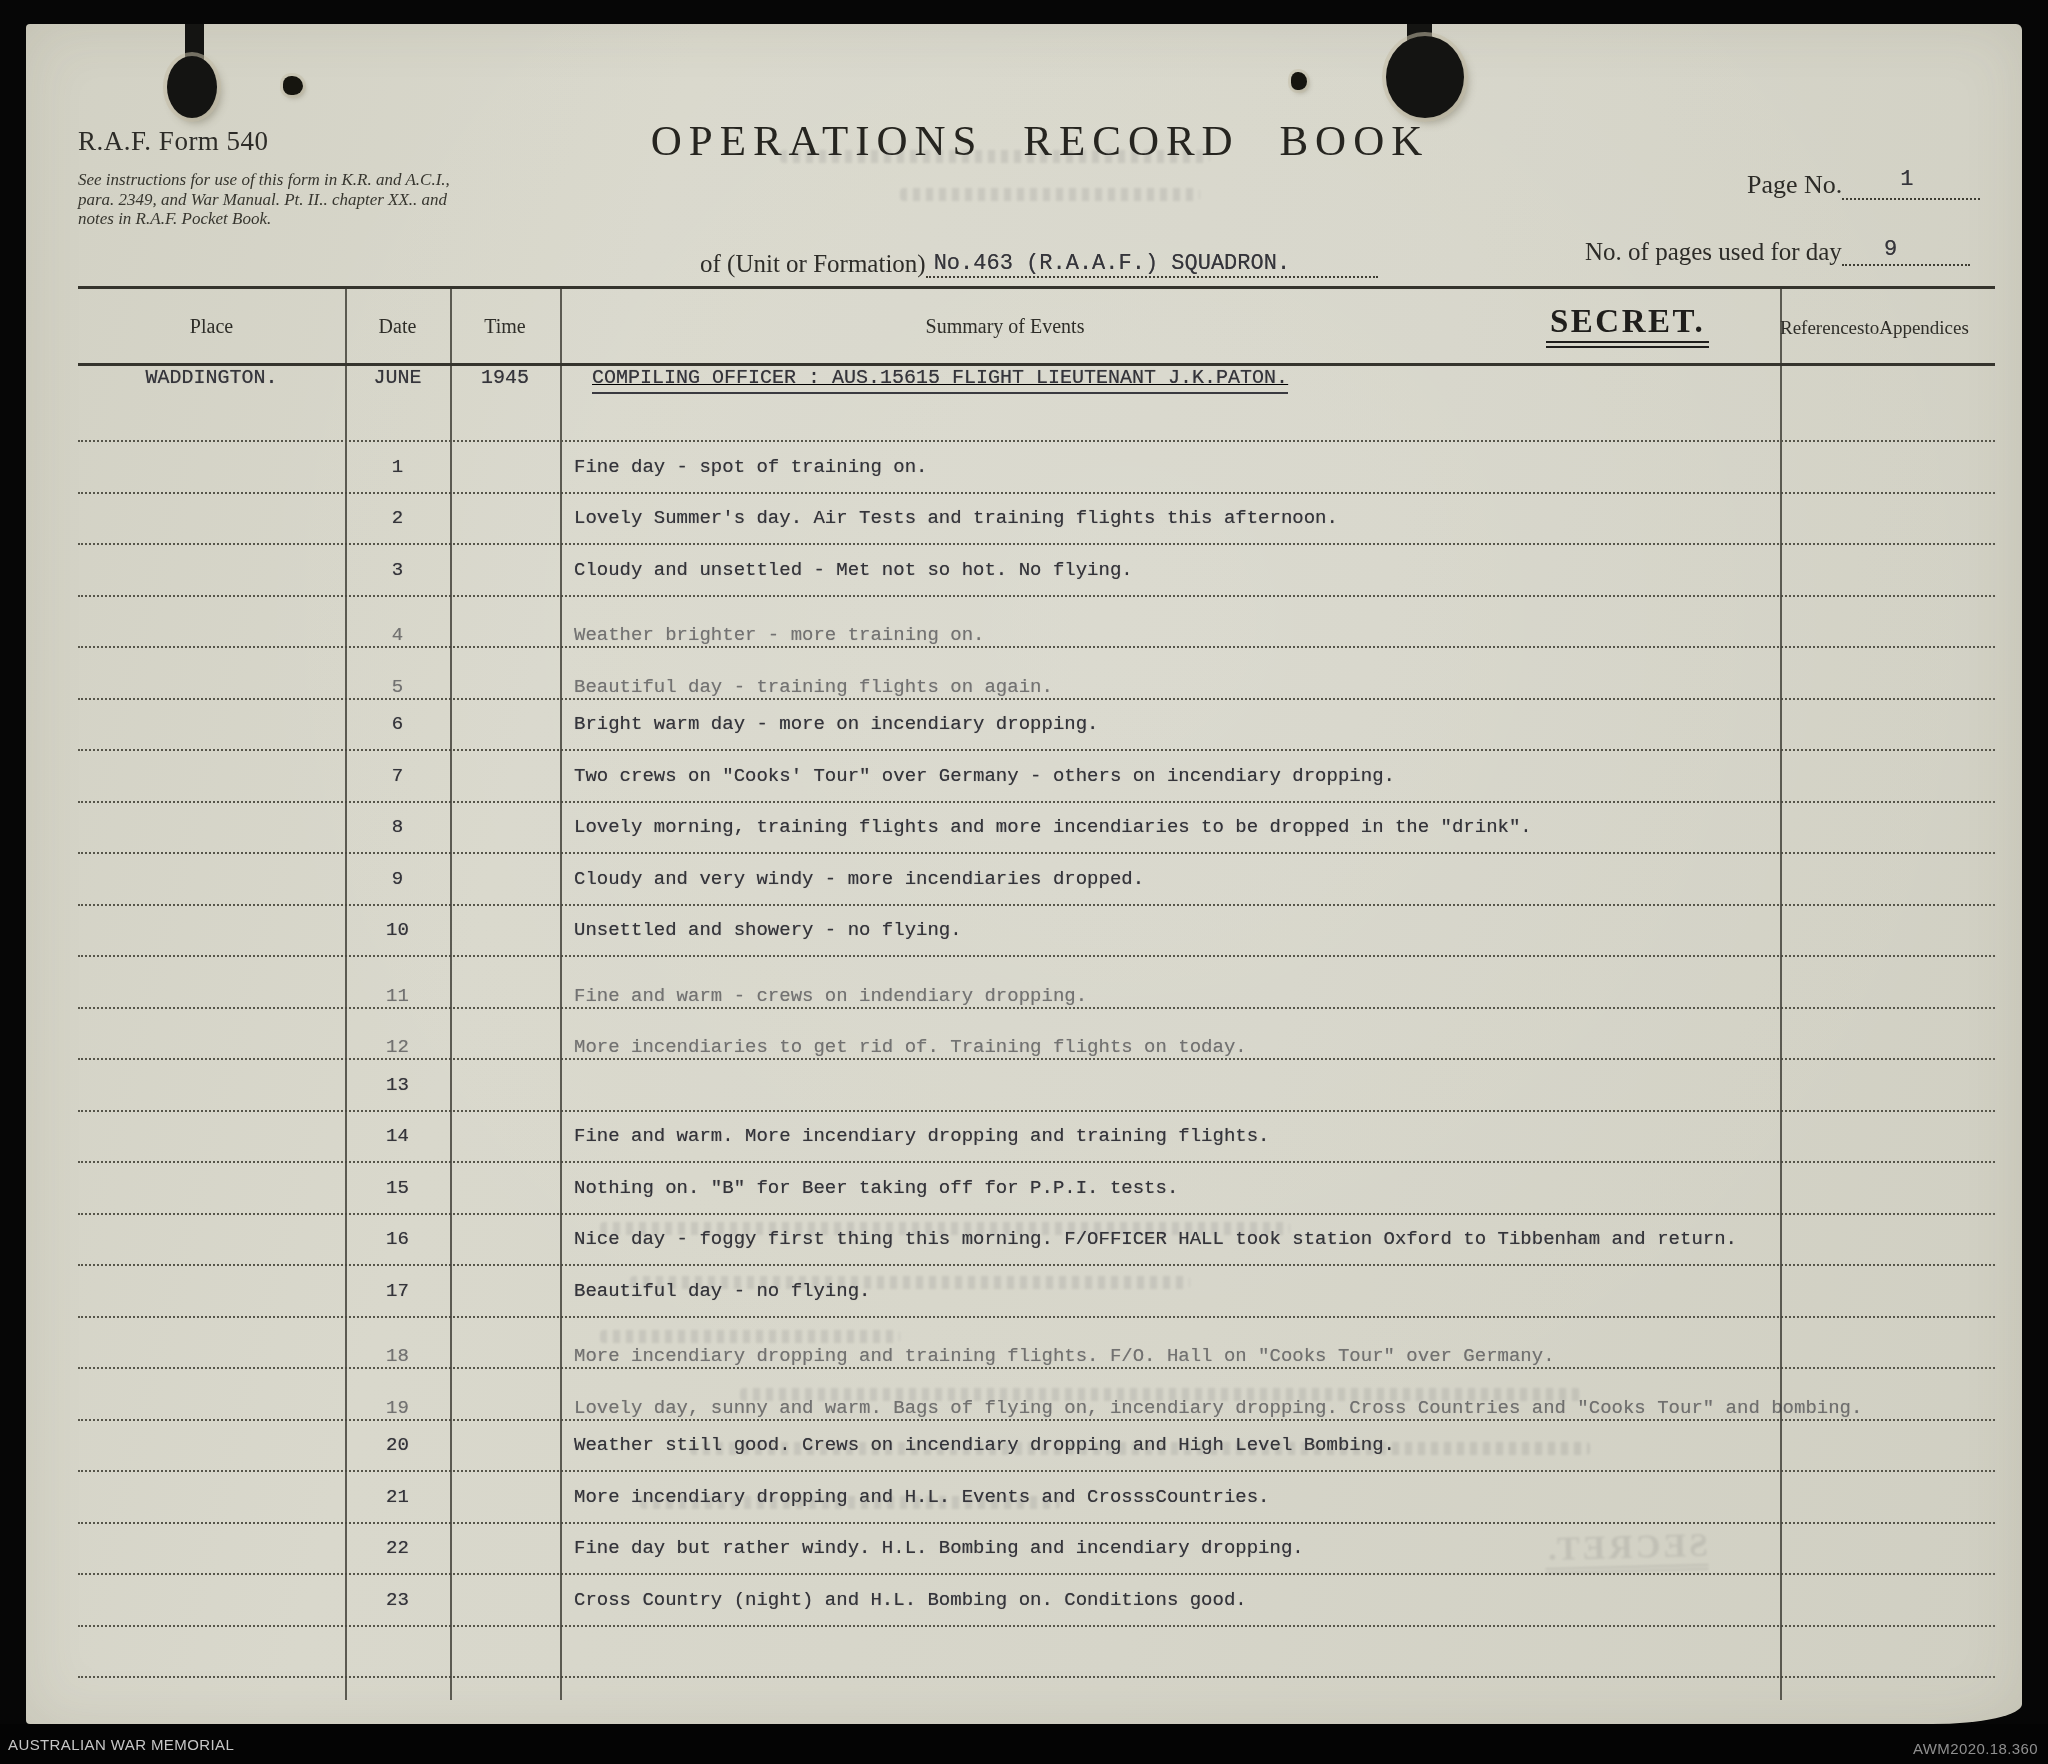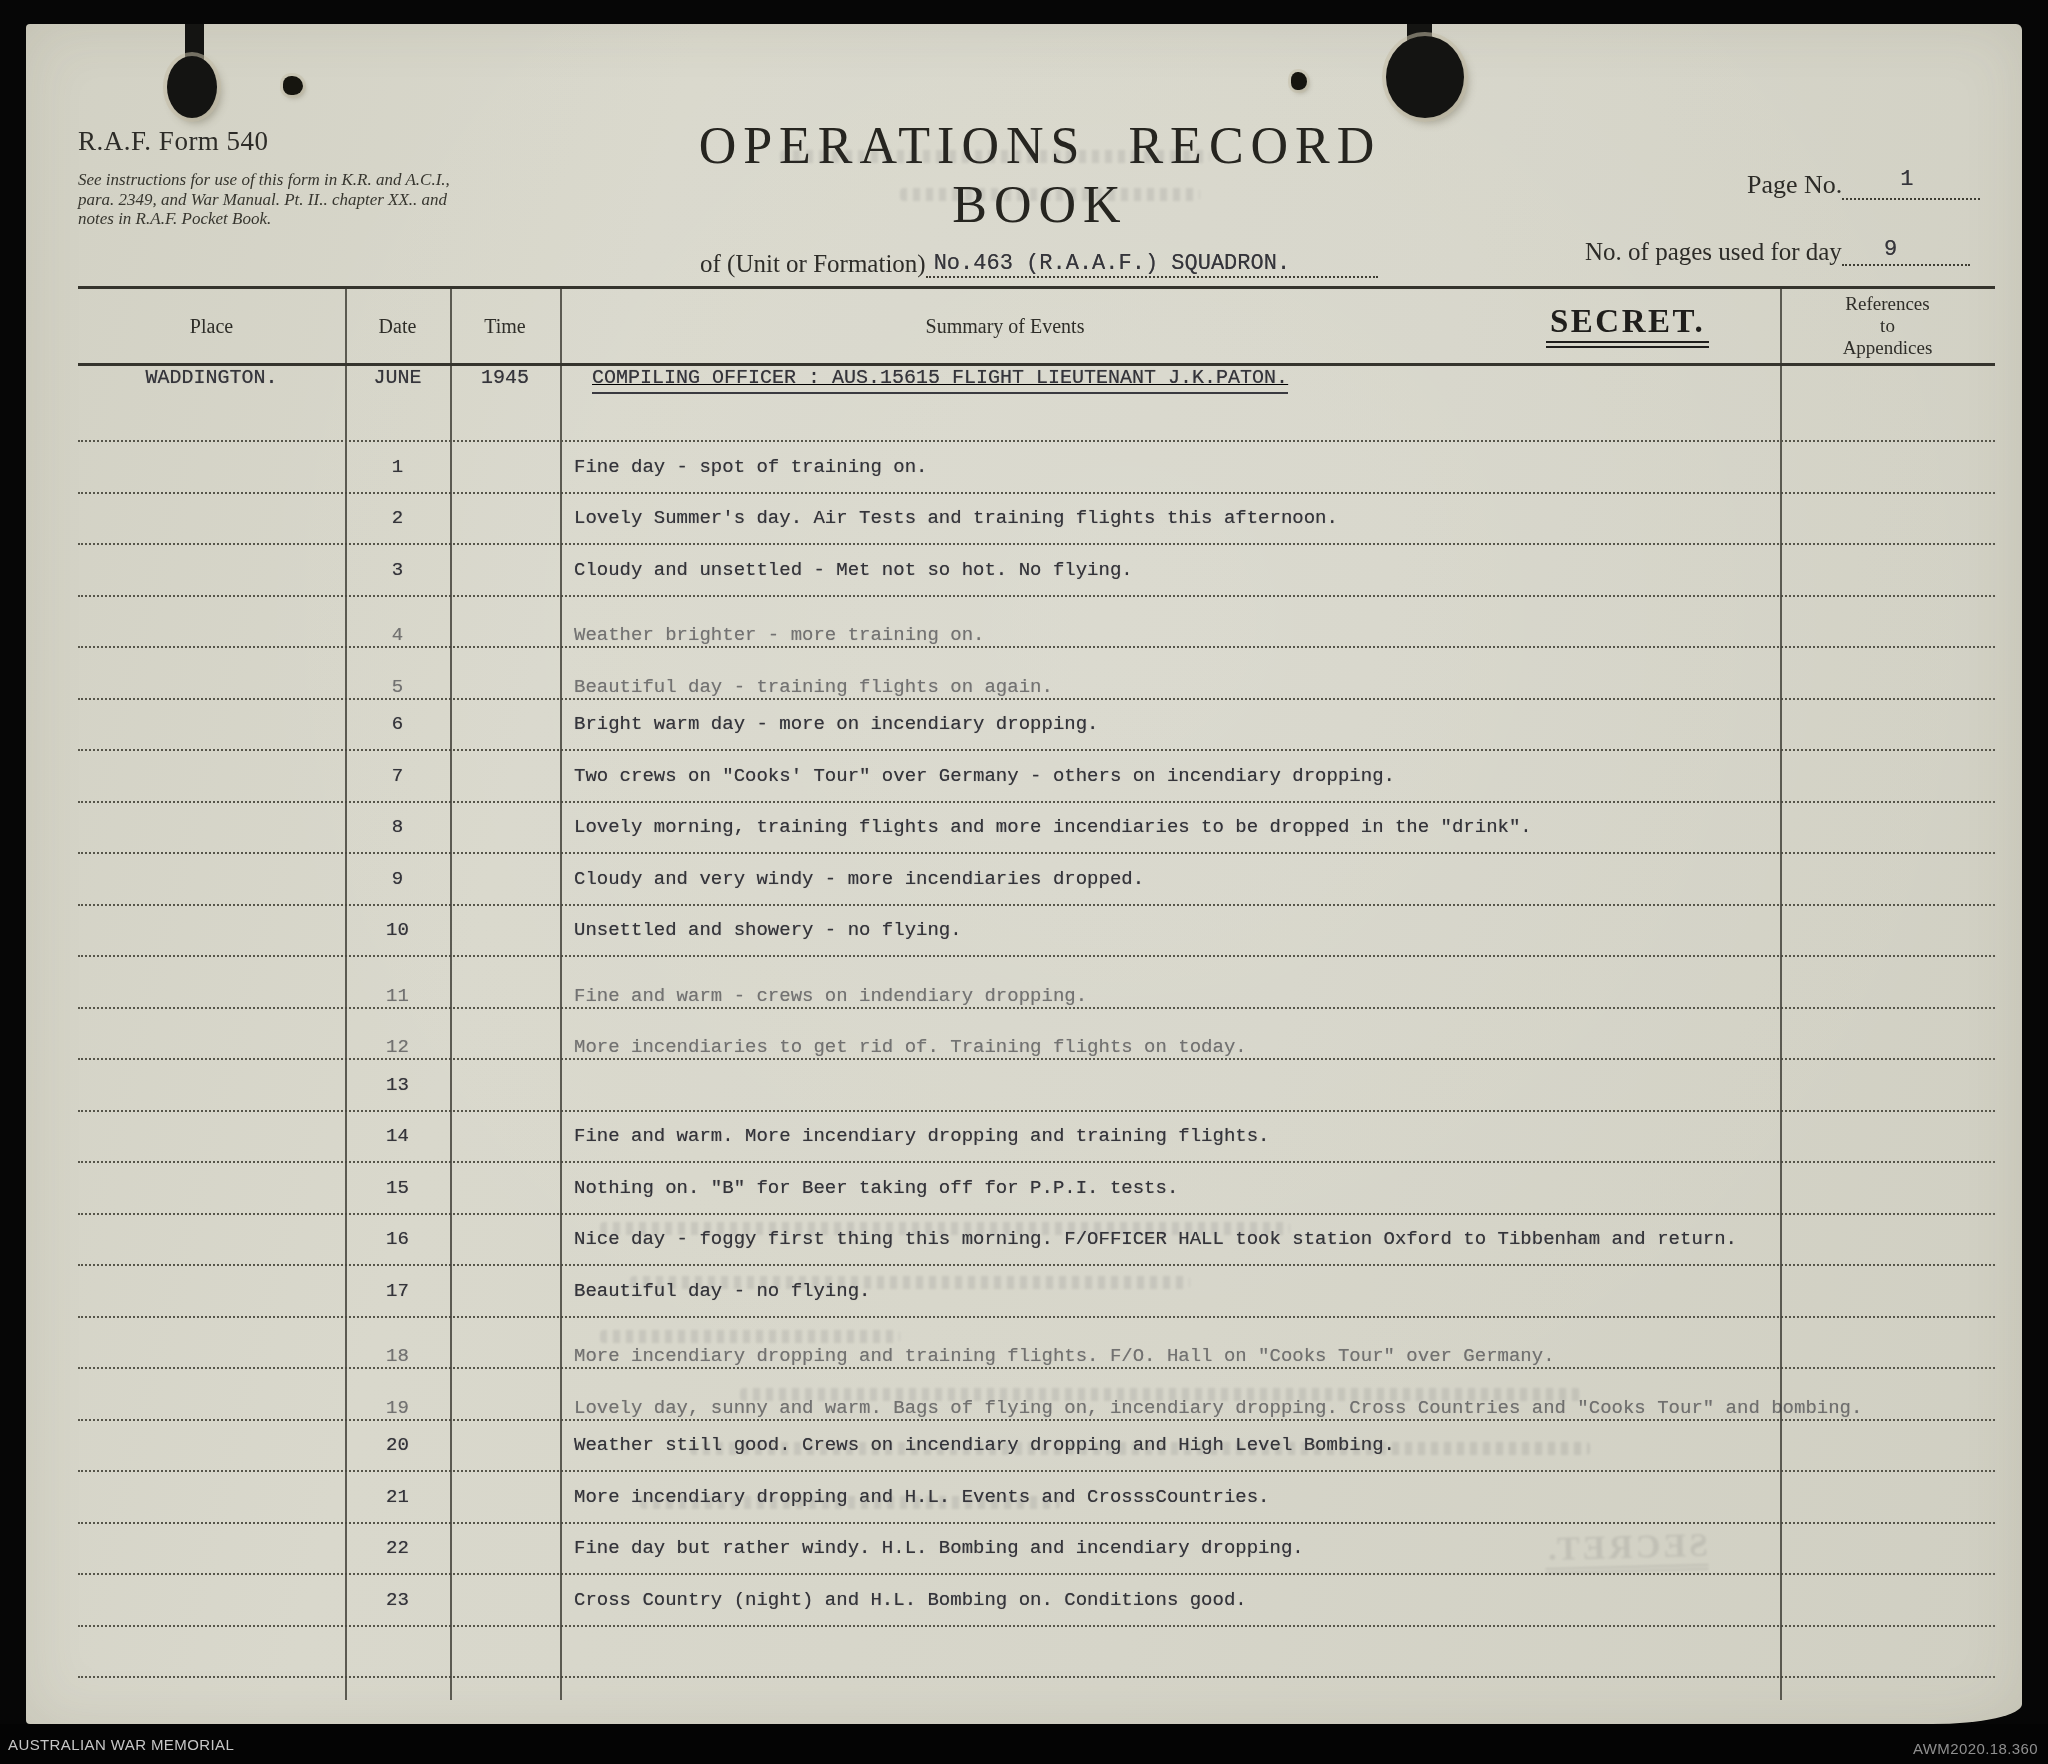--- a/index.html
+++ b/index.html
@@ -17,21 +17,21 @@
         box-shadow:0 0 0 4px rgba(196,190,168,.55), 4px 5px 8px rgba(105,100,80,.45);}
   .stem{position:absolute;background:#141412;}
   .hole-small{position:absolute;background:#16150f;border-radius:46% 58% 52% 44%;
         box-shadow:0 0 0 3px rgba(196,190,168,.5), 2px 3px 5px rgba(105,100,80,.4);}
   
   .ink{color:#2d2c28;}
   .form-no{position:absolute;left:78px;top:126px;font-size:27px;letter-spacing:.5px;}
   .instr{position:absolute;left:78px;top:170px;width:440px;font-style:italic;
          font-size:17px;line-height:19.5px;color:#37362f;}
   .title{position:absolute;left:640px;top:116px;width:800px;text-align:center;
-         font-size:52px;letter-spacing:7px;word-spacing:22px;color:#262520;}
+         font-size:43px;letter-spacing:7px;word-spacing:22px;color:#262520;}
   .unit-line{position:absolute;left:700px;top:248px;display:flex;align-items:flex-end;
          font-size:25px;color:#2d2c28;}
   .leader{position:relative;border-bottom:2px dotted #3e3d33;height:28px;}
   .typed{font-family:"Liberation Mono", monospace;color:#35353b;
          text-shadow:0 0 .6px rgba(45,45,52,.65);}
   .unit-leader{width:452px;}
   .unit-leader .typed{position:absolute;left:8px;bottom:-2px;font-size:22px;white-space:nowrap;
          border-bottom:2px dotted rgba(62,61,51,.0);}
   .pageno-line{position:absolute;left:1747px;top:170px;display:flex;align-items:flex-end;font-size:26px;}
   .pageno-leader{width:138px;}
@@ -43,21 +43,21 @@
   .tbl{position:absolute;left:78px;top:286px;width:1917px;height:1414px;box-sizing:border-box;}
   .vline{position:absolute;top:0;width:2px;height:1414px;background:#45443c;opacity:.85;}
   .tbl-head{position:relative;height:80px;box-sizing:border-box;
             border-top:3px solid #35342d;border-bottom:3px solid #35342d;}
   .hcell{position:absolute;top:0;height:74px;display:flex;align-items:center;justify-content:center;
          font-size:20px;color:#2f2e29;text-align:center;}
   .h-place{left:0;width:267px;}
   .h-date{left:267px;width:105px;}
   .h-time{left:372px;width:110px;}
   .h-sum{left:482px;width:1220px;padding-right:330px;box-sizing:border-box;}
-  .h-refs{left:1702px;width:215px;flex-direction:column;justify-content:flex-start;
+  .h-refs{left:1702px;width:215px;justify-content:flex-start;
           padding-top:4px;font-size:19px;line-height:22px;box-sizing:border-box;}
   .secret{position:absolute;left:1468px;top:14px;font-size:33px;font-weight:bold;
           letter-spacing:2.5px;color:#1f1e1c;border-bottom:7px double #1f1e1c;padding:0 4px 1px 4px;}
   .row-first{position:relative;height:76px;box-sizing:border-box;display:flex;align-items:flex-start;
           border-bottom:2px dotted #56554a;}
   .row{height:51.5px;box-sizing:border-box;display:flex;align-items:center;
           border-bottom:2px dotted #56554a;}
   .row-empty{height:51.5px;box-sizing:border-box;border-bottom:2px dotted #56554a;}
   .c1{width:267px;text-align:center;}
   .c2{width:105px;text-align:center;}

